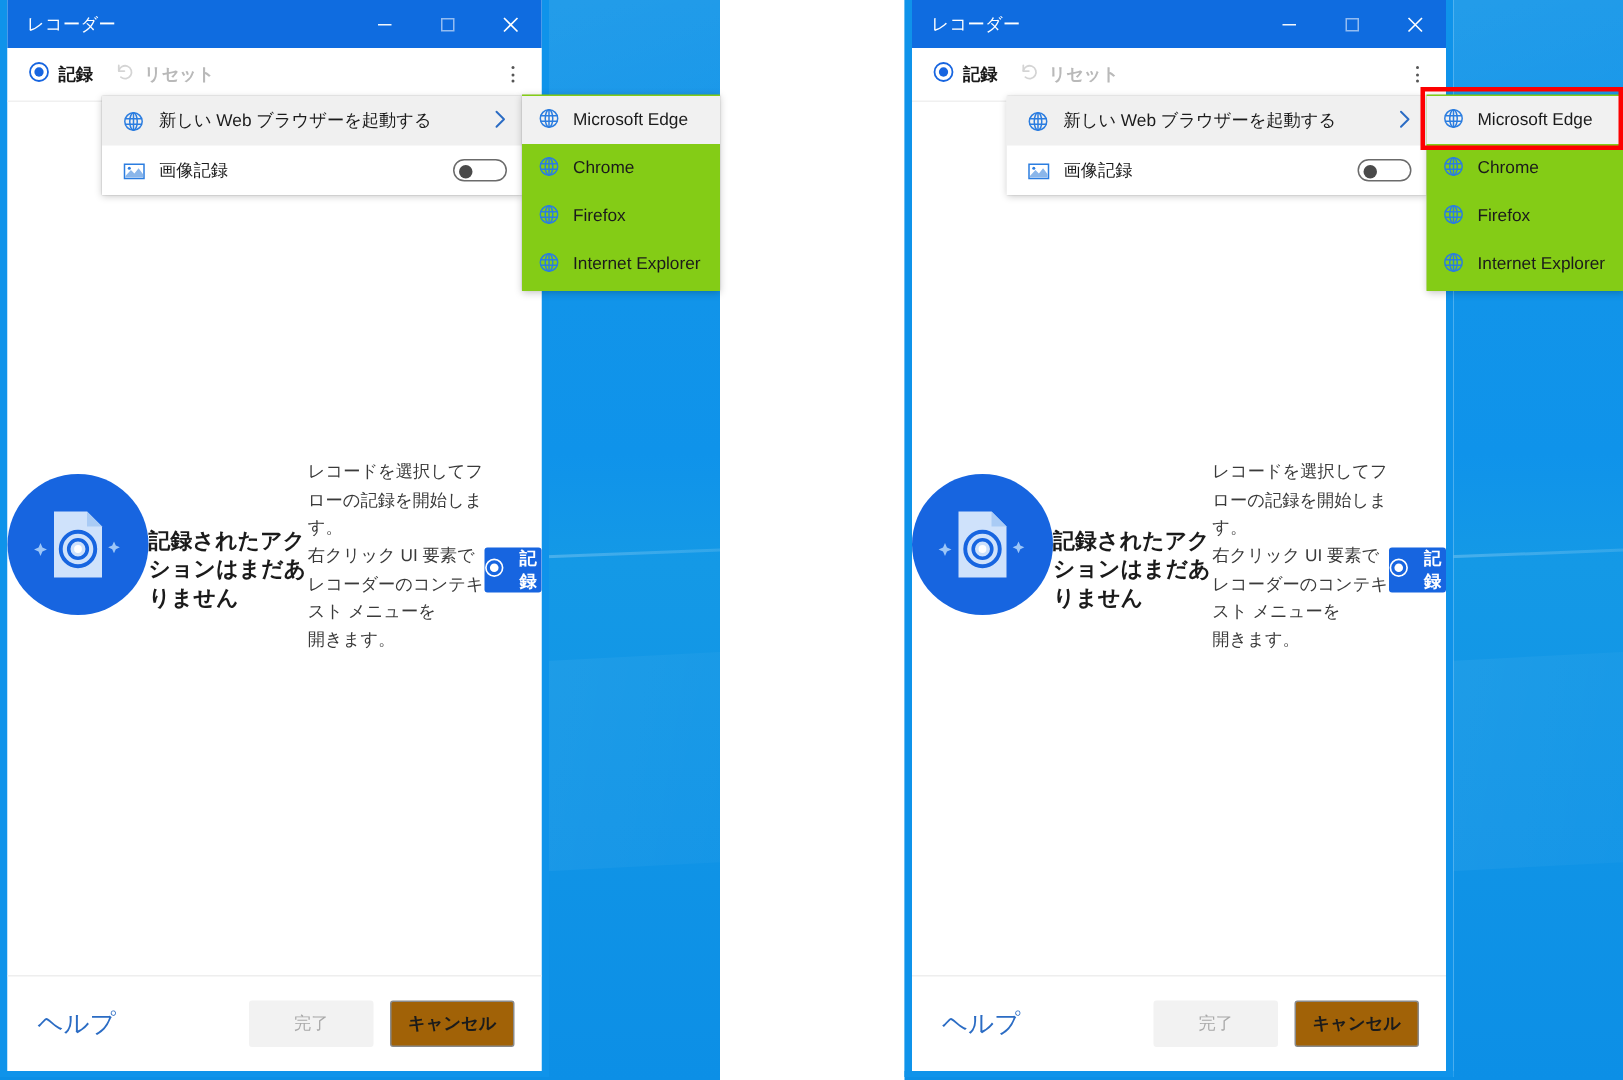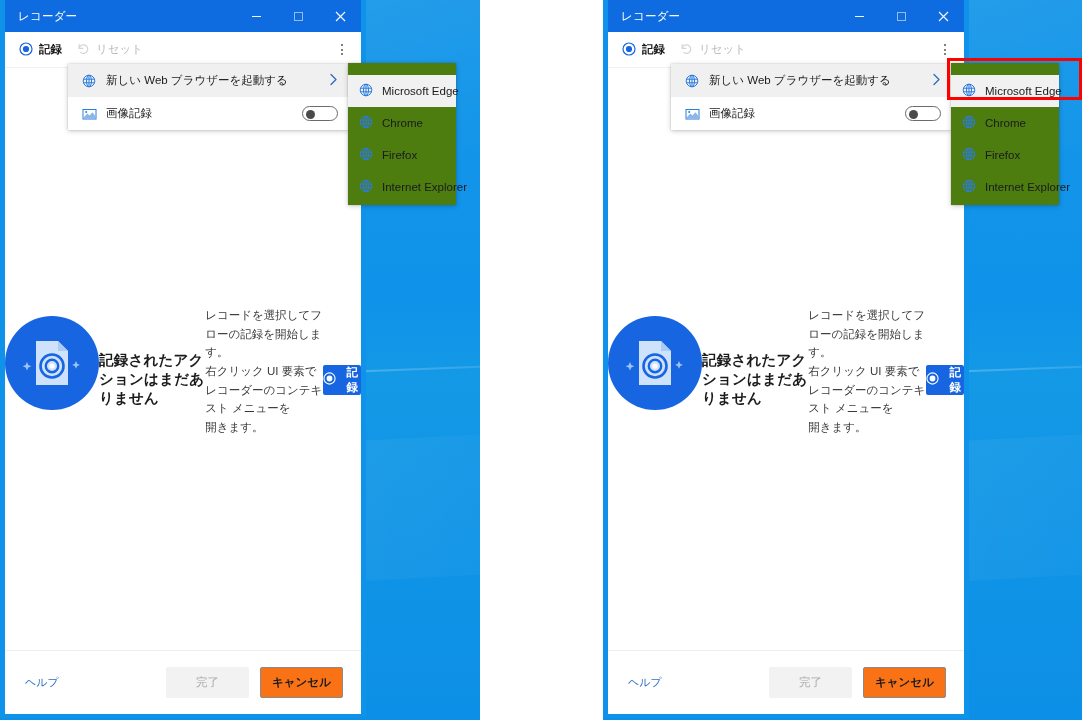--- a/index.html
+++ b/index.html
@@ -65,21 +65,21 @@
   .winbtn svg { display: block; }
 
   
   .toolbar {
     height: 36px; flex: none; background: #ffffff;
     display: flex; align-items: center; padding: 0 10px 0 14px;
     border-bottom: 1px solid #f0f0f0; position: relative; z-index: 5;
   }
   .tb-item { display: flex; align-items: center; gap: 6px; font-size: 11.5px; }
   .tb-item.record { color: #1a1a1a; font-weight: 600; }
-  .tb-item.reset  { color: #b9b9b9; margin-left: 14px; font-weight: 400; }
+  .tb-item.reset  { color: #b9b9b9; margin-left: 14px; font-weight: 700; }
   .tb-item.reset svg { opacity: .6; }
   .kebab {
     margin-left: auto; width: 18px; height: 22px;
     display: flex; flex-direction: column; align-items: center; justify-content: center; gap: 2.5px;
   }
   .kebab i { width: 2px; height: 2px; background: #555; border-radius: 50%; display: block; }
 
   
   .body { flex: 1; background: #ffffff; position: relative; }
   .empty {
@@ -102,28 +102,28 @@
     border: none; border-radius: 2px; font-size: 11.5px; font-weight: 700;
     display: flex; align-items: center; justify-content: center; gap: 7px;
     font-family: inherit; cursor: pointer;
   }
 
   
   .footer {
     height: 64px; flex: none; background: #ffffff; border-top: 1px solid #eeeeee;
     display: flex; align-items: center; padding: 0 18px 0 20px;
   }
-  .help-link { font-size: 11px; color: #2b6cc4; text-decoration: none; cursor: pointer; }
+  .help-link { font-size: 17px; color: #2b6cc4; text-decoration: none; cursor: pointer; }
   .foot-btns { margin-left: auto; display: flex; gap: 11px; }
   .fbtn {
     min-width: 83px; height: 31px; font-size: 11.5px; font-family: Liberation Sans, sans-serif;
     display: flex; align-items: center; justify-content: center; border-radius: 2px;
   }
   .fbtn.done   { background: #f2f2f2; color: #a9a9a9; border: 1px solid #f2f2f2; }
-  .fbtn.cancel { background: #f97316; color: #1b1b1b; border: 1px solid #8a8a8a; font-weight: 700; }
+  .fbtn.cancel { background: #a16207; color: #1b1b1b; border: 1px solid #8a8a8a; font-weight: 700; }
 
   
   .menu {
     position: absolute; top: 64px; left: 68px; width: 280px;
     background: #ffffff; z-index: 20;
     box-shadow: 0 1px 5px rgba(0,0,0,0.22), 0 0 1px rgba(0,0,0,0.25);
     text-align: right;
   }
   .menu-row {
     height: 33px; display: flex; align-items: center; padding: 0 10px 0 12px;
@@ -137,24 +137,24 @@
     margin-left: auto; width: 36px; height: 15px; border-radius: 8px;
     border: 1px solid #6b6b6b; background: #ffffff; position: relative; flex: none;
   }
   .toggle i {
     position: absolute; left: 3px; top: 2.5px; width: 9px; height: 9px;
     border-radius: 50%; background: #4a4a4a; display: block;
   }
 
   
   .submenu {
-    position: absolute; top: 63px; left: 348px; width: 108px;
-    background: #4d7c0f; z-index: 25;
+    position: absolute; top: 63px; left: 348px; width: 132px;
+    background: #84cc16; z-index: 25;
     box-shadow: 0 1px 5px rgba(0,0,0,0.22), 0 0 1px rgba(0,0,0,0.25);
-    padding: 12px 0 2px 0;
+    padding: 1px 0 2px 0;
   }
   .sub-row {
     height: 32px; display: flex; align-items: center; padding: 0 8px 0 11px;
     font-size: 11.5px; color: #1b1b1b; cursor: default;
   }
   .sub-row.hl { background: #f1f1f1; }
   .sub-row .slabel { margin-left: 9px; white-space: nowrap; }
 
   
   .redbox {

